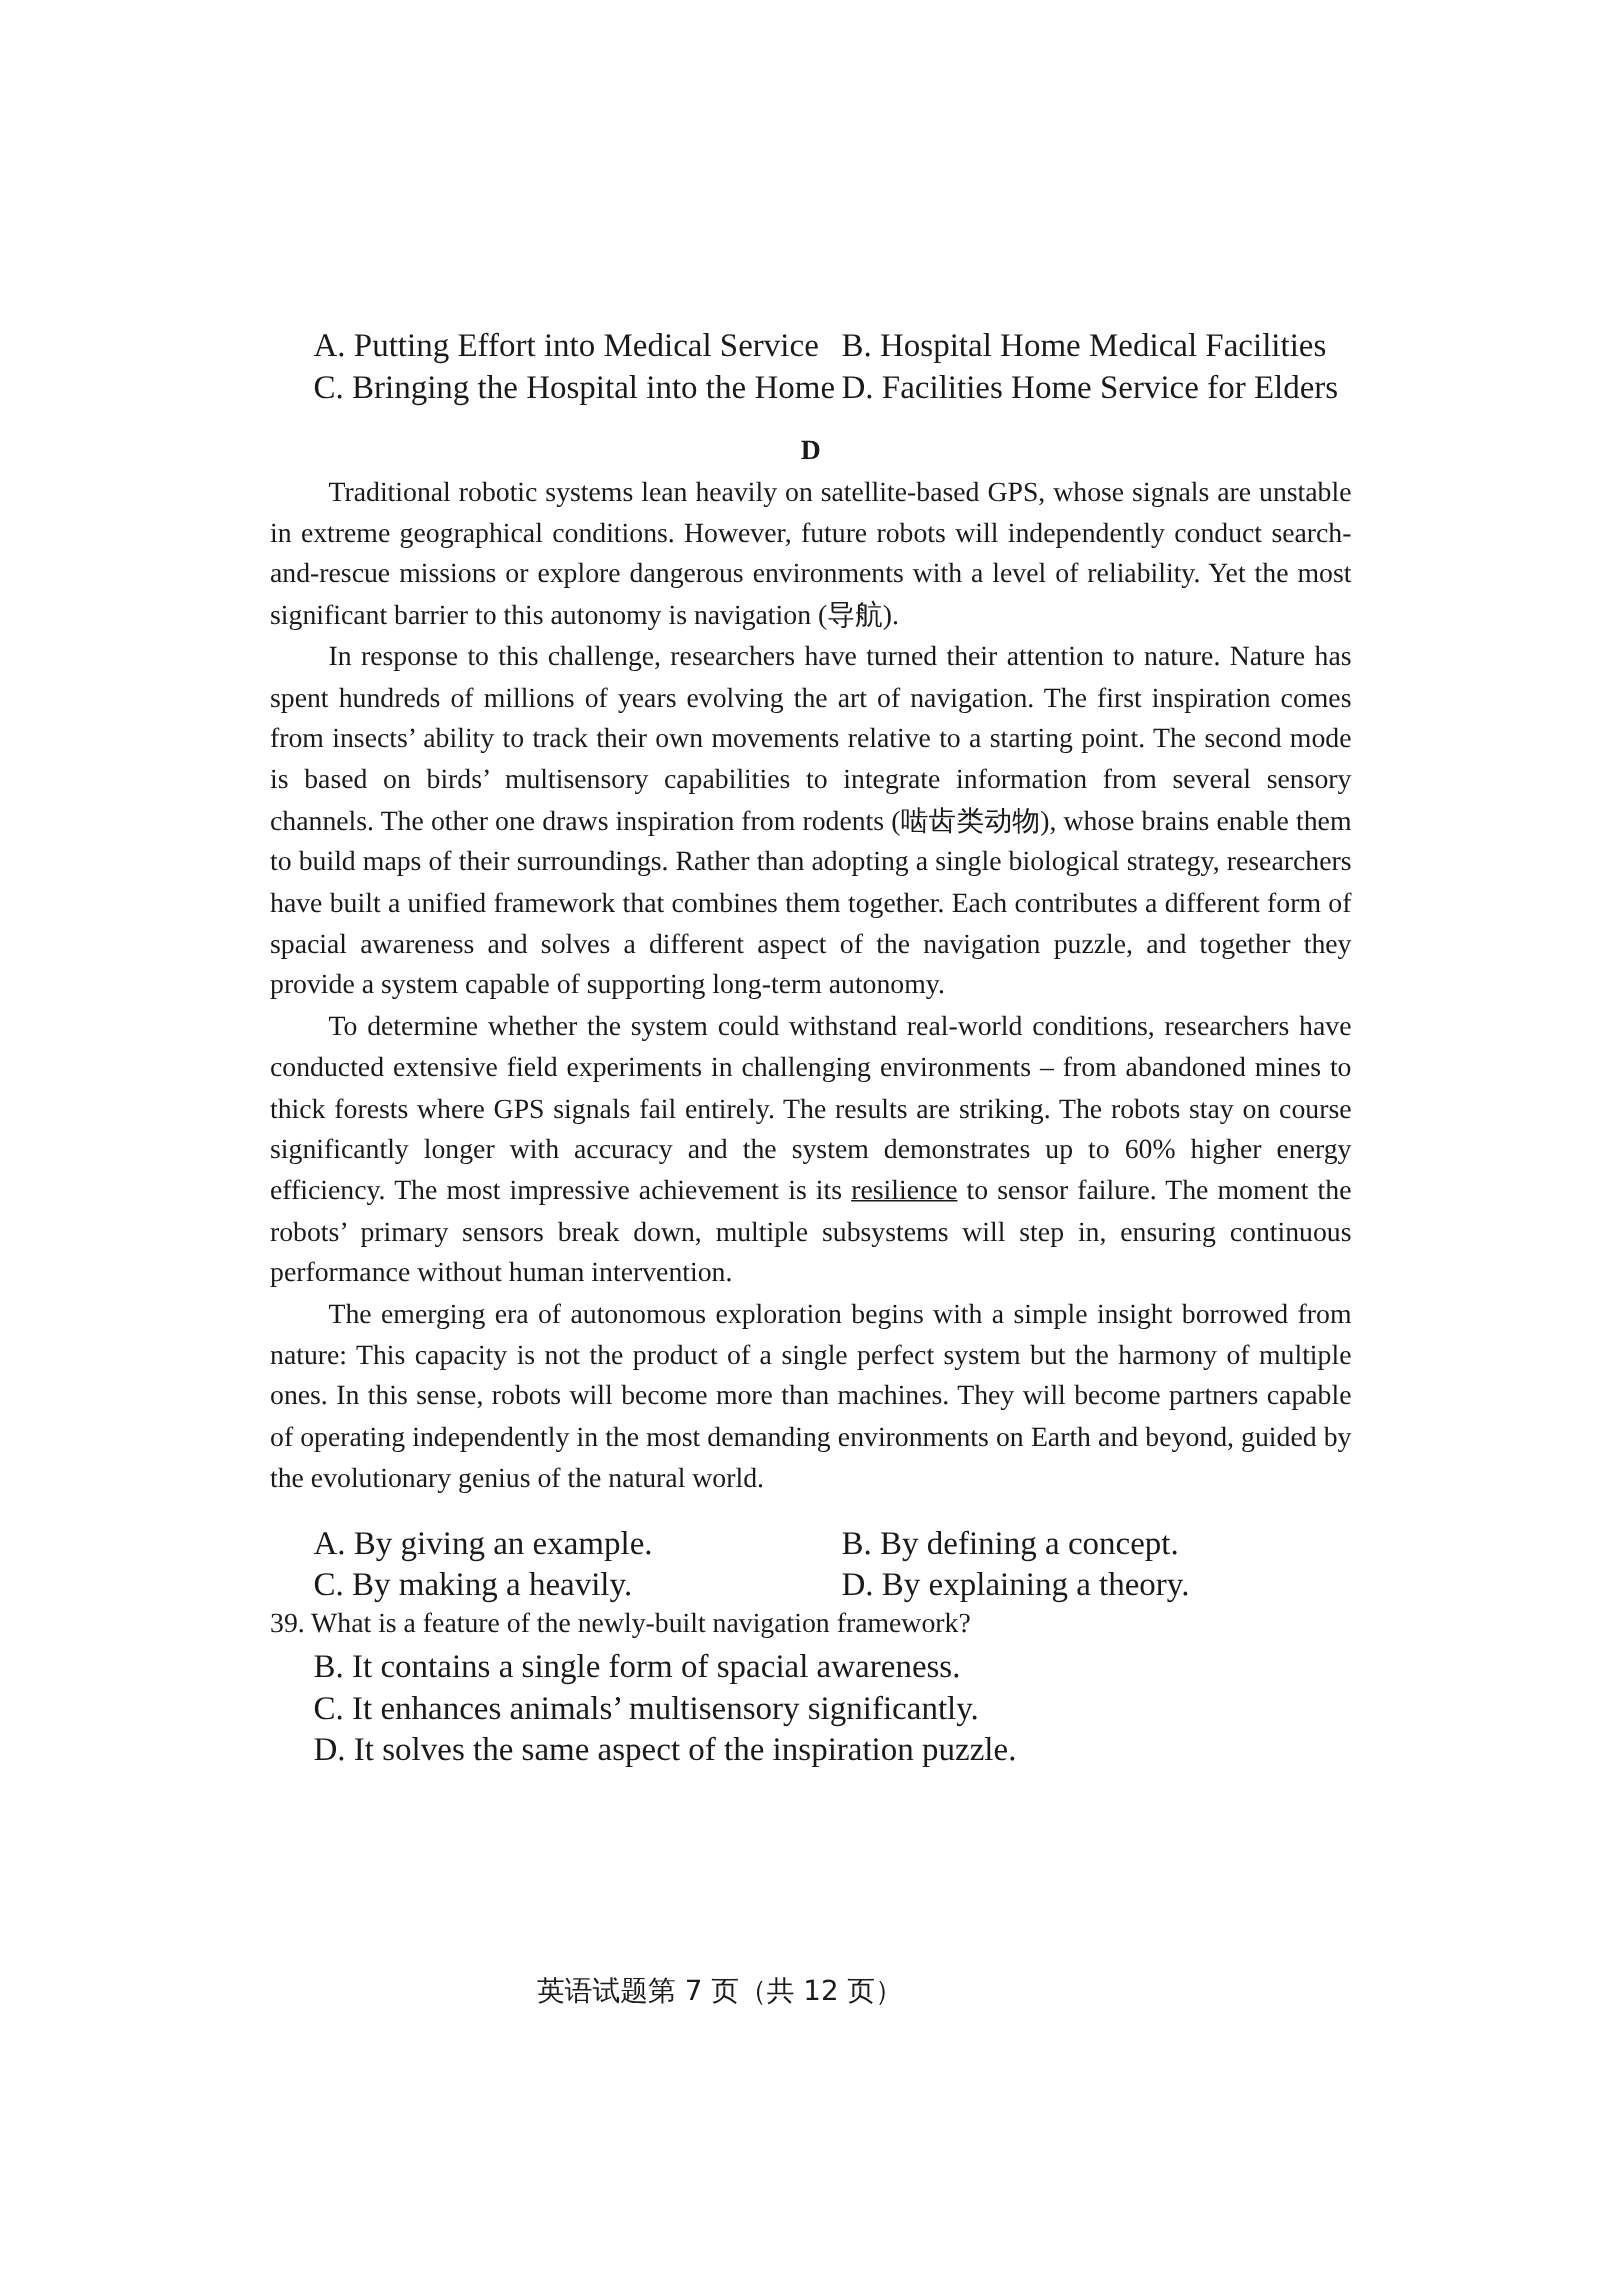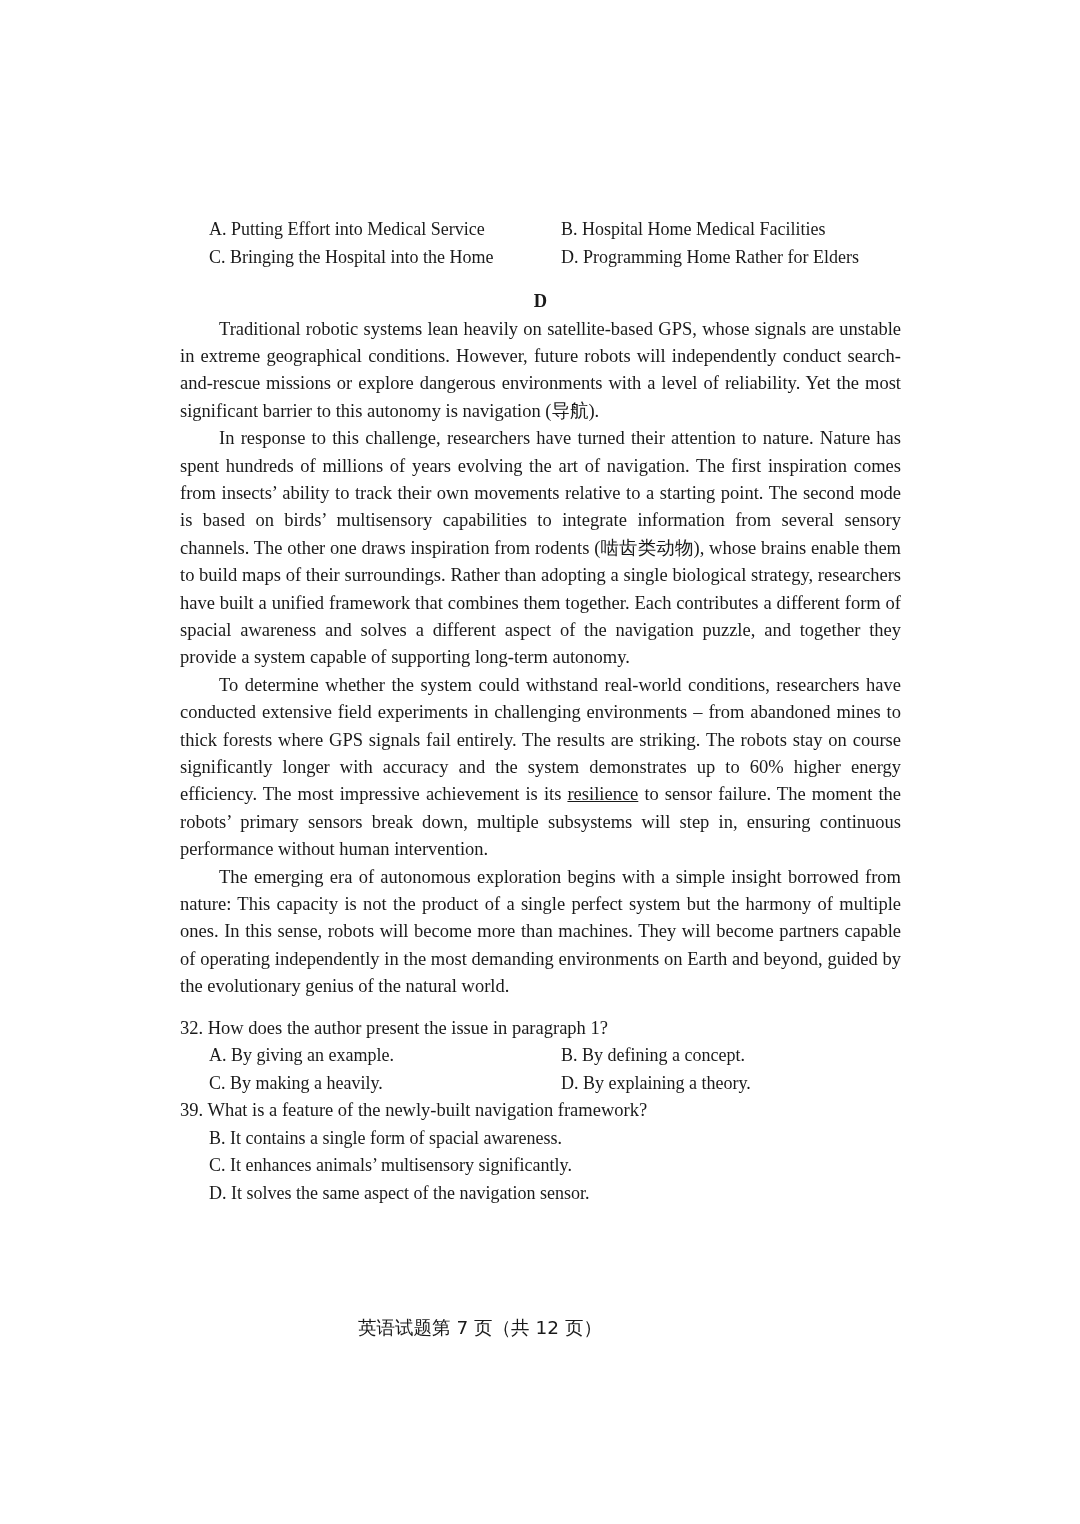--- a/index.html
+++ b/index.html
@@ -26,21 +26,21 @@
       line-height: 27.5px;
       margin: 0;
       white-space: nowrap;
     }
     .opt-grid {
       display: grid;
       grid-template-columns: 352px 340px;
       margin-left: 29px;
     }
     .opt {
-      font-size: 18px;
+      font-size: 22px;
       line-height: 27.5px;
       white-space: nowrap;
     }
     .opt-list {
       margin-left: 29px;
     }
     .section-letter {
       text-align: center;
       font-weight: bold;
       font-size: 18.5px;
@@ -76,46 +76,45 @@
 </head>
 <body>
 
 <div class="page">
 
   <div>
     <div class="opt-grid">
       <div class="opt">A. Putting Effort into Medical Service</div>
       <div class="opt">B. Hospital Home Medical Facilities</div>
       <div class="opt">C. Bringing the Hospital into the Home</div>
-      <div class="opt">D. Programming Home Rather for Elders</div>
+      <div class="opt">D. Facilities Home Service for Elders</div>
     </div>
   </div>
 
   <div class="passage">
     <p class="section-letter">D</p>
     <p class="para">Traditional robotic systems lean heavily on satellite-based GPS, whose signals are unstable in extreme geographical conditions. However, future robots will independently conduct search-and-rescue missions or explore dangerous environments with a level of reliability. Yet the most significant barrier to this autonomy is navigation (导航).</p>
     <p class="para">In response to this challenge, researchers have turned their attention to nature. Nature has spent hundreds of millions of years evolving the art of navigation. The first inspiration comes from insects’ ability to track their own movements relative to a starting point. The second mode is based on birds’ multisensory capabilities to integrate information from several sensory channels. The other one draws inspiration from rodents (啮齿类动物), whose brains enable them to build maps of their surroundings. Rather than adopting a single biological strategy, researchers have built a unified framework that combines them together. Each contributes a different form of spacial awareness and solves a different aspect of the navigation puzzle, and together they provide a system capable of supporting long-term autonomy.</p>
     <p class="para"><span>To determine whether the system could withstand real-world conditions, researchers have conducted extensive field experiments in challenging environments – from abandoned mines to thick forests where GPS signals fail entirely. The results are striking. The robots stay on course significantly longer with accuracy and the system demonstrates up to 60% higher energy efficiency. The most impressive achievement is its </span><span class="underline">resilience</span><span> to sensor failure. The moment the robots’ primary sensors break down, multiple subsystems will step in, ensuring continuous performance without human intervention.</span></p>
     <p class="para">The emerging era of autonomous exploration begins with a simple insight borrowed from nature: This capacity is not the product of a single perfect system but the harmony of multiple ones. In this sense, robots will become more than machines. They will become partners capable of operating independently in the most demanding environments on Earth and beyond, guided by the evolutionary genius of the natural world.</p>
   </div>
 
   <div>
-    <p class="q-stem">32. How does the author present the issue in paragraph 1?</p>
     <div class="opt-grid">
       <div class="opt">A. By giving an example.</div>
       <div class="opt">B. By defining a concept.</div>
       <div class="opt">C. By making a heavily.</div>
       <div class="opt">D. By explaining a theory.</div>
     </div>
   </div>
 
   <div>
     <p class="q-stem">39. What is a feature of the newly-built navigation framework?</p>
     <div class="opt-list">
       <div class="opt">B. It contains a single form of spacial awareness.</div>
       <div class="opt">C. It enhances animals’ multisensory significantly.</div>
-      <div class="opt">D. It solves the same aspect of the navigation sensor.</div>
+      <div class="opt">D. It solves the same aspect of the inspiration puzzle.</div>
     </div>
   </div>
 
 </div>
 
 <div class="footer">英语试题第 7 页（共 12 页）</div>
 
 </body></html>

